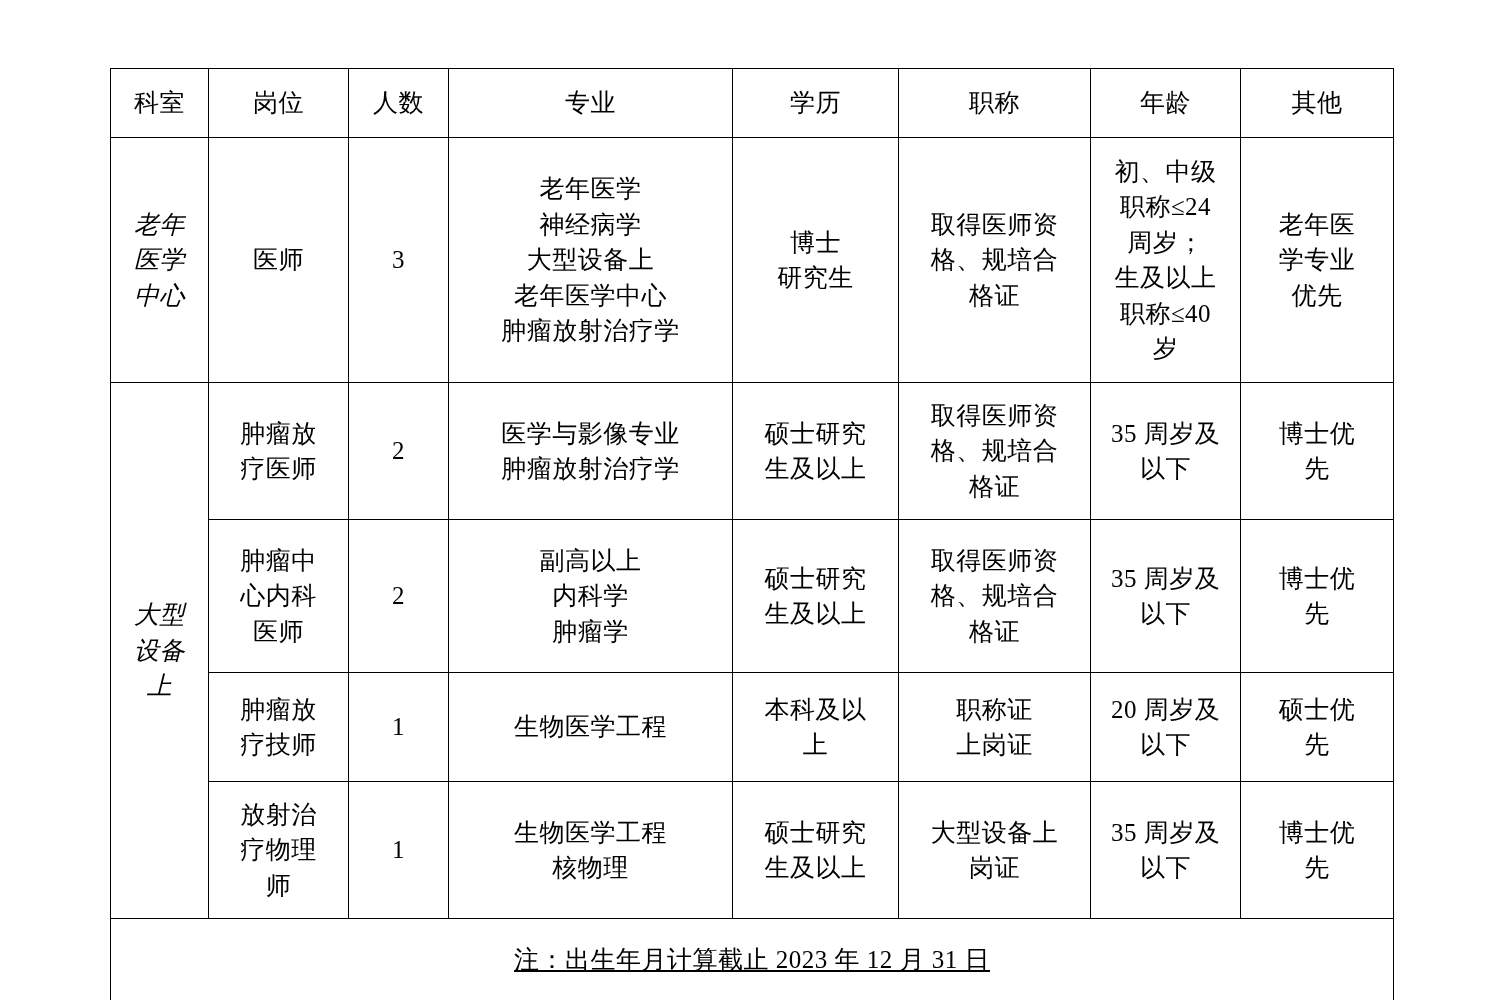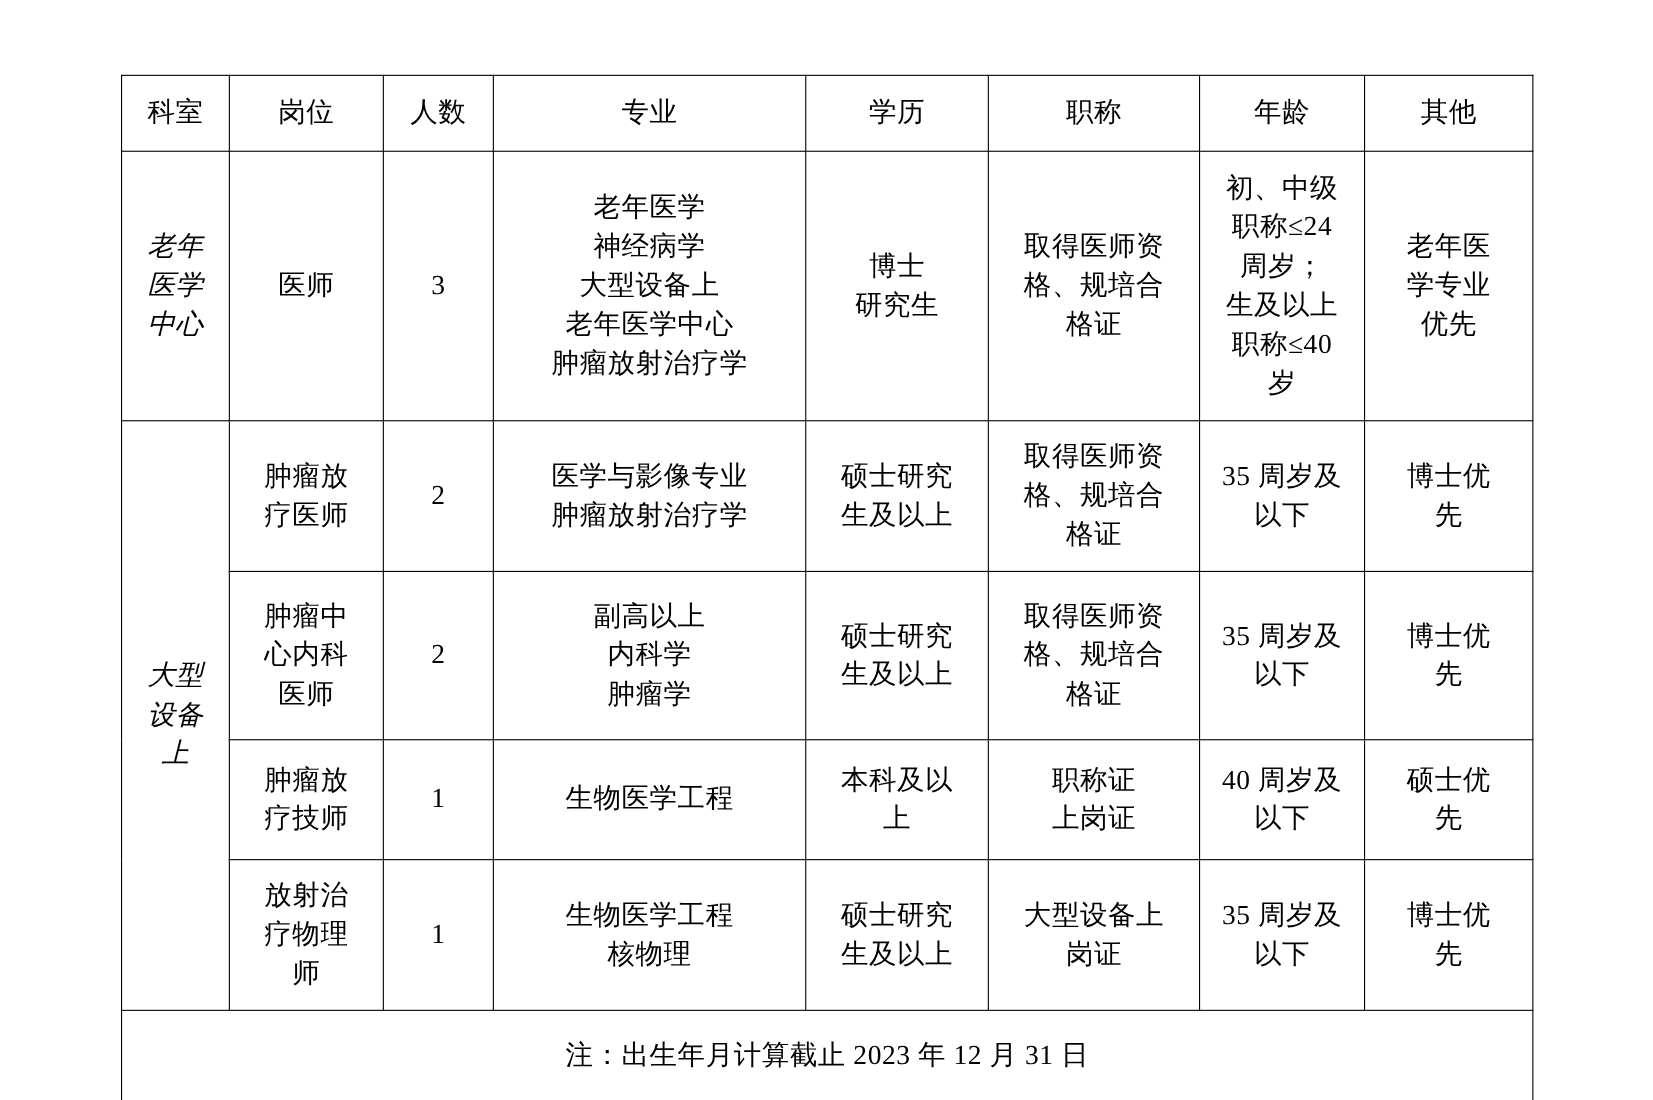--- a/index.html
+++ b/index.html
@@ -61,20 +61,21 @@
   .dept-vert {
     font-size: 25px;
     line-height: 1.45;
   }
   .note-row td {
     text-align: left;
     padding: 18px 8px 18px 24px;
     height: 70px;
     font-size: 26px;
     letter-spacing: 1px;
+    text-decoration: underline;
   }
   .tall-row td { height: 232px; }
   .row-h1 td { height: 124px; }
   .row-h2 td { height: 140px; }
   .row-h3 td { height: 96px; }
   .row-h4 td { height: 124px; }
 </style>
 </head>
 <body>
 
@@ -254,21 +255,21 @@
           </span>
         </td>
         <td>
           <span class="cell-lines">
             <span class="ln">职称证</span>
             <span class="ln">上岗证</span>
           </span>
         </td>
         <td class="cell-left">
           <span class="cell-lines">
-            <span class="ln">40 周岁及</span>
+            <span class="ln">20 周岁及</span>
             <span class="ln">以下</span>
           </span>
         </td>
         <td>
           <span class="cell-lines">
             <span class="ln">硕士优</span>
             <span class="ln">先</span>
           </span>
         </td>
       </tr>

